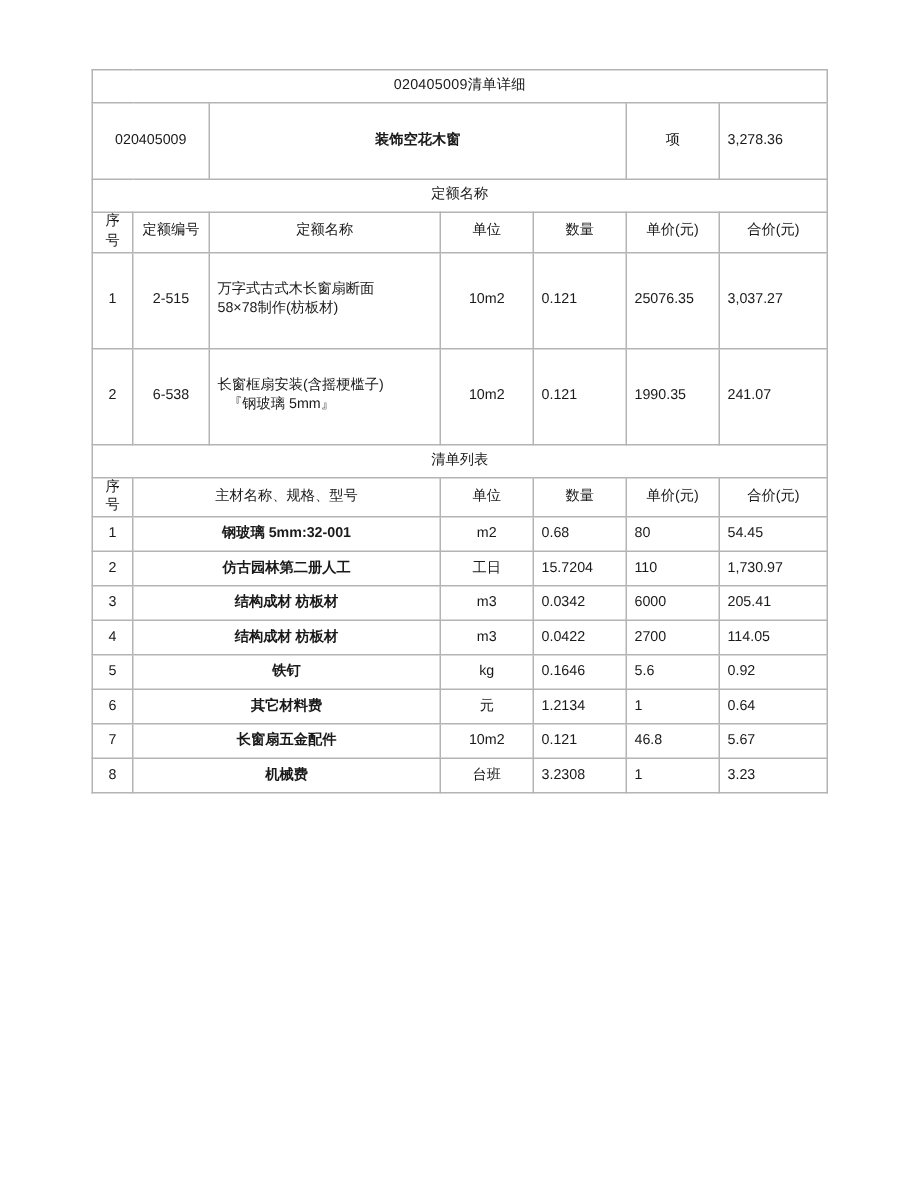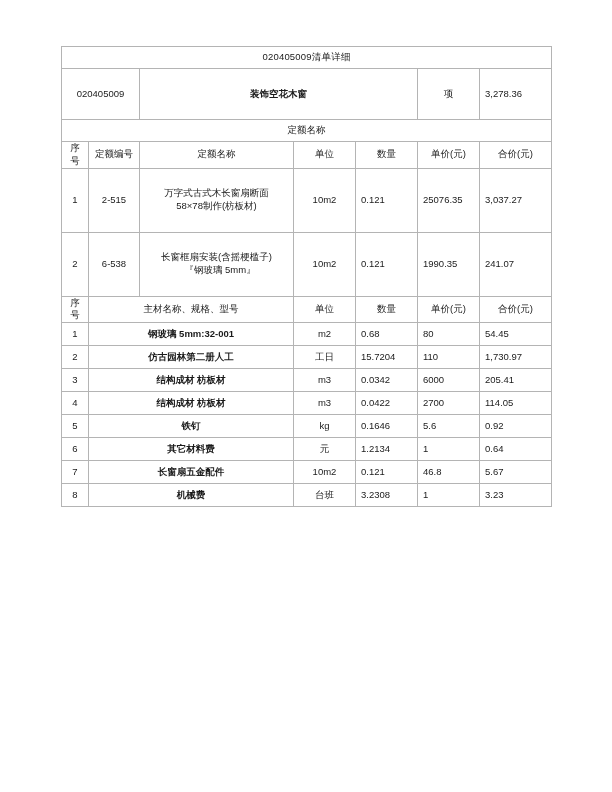--- a/index.html
+++ b/index.html
@@ -58,21 +58,21 @@
   
   .c  { text-align: center; }
   .l  { text-align: center; font-weight: bold; }
   .r  { padding-right: 7px; }
 
   .row-main td { height: 50px; }
   .row-de td   { height: 63px; }
   .row-qd td   { height: 22px; }
 
   .namecell {
-    text-align: center;
+    text-align: left;
     line-height: 1.45;
   }
   .namecell .l2 {
     display: block;
   }
   .indent2 { padding-left: 7px; }
 </style>
 </head>
 <body>
 
@@ -135,20 +135,23 @@
         <td class="namecell">
           <span class="l2">长窗框扇安装(含摇梗槛子)</span>
           <span class="l2 indent2">『钢玻璃 5mm』</span>
         </td>
         <td class="c">10m2</td>
         <td class="r">0.121</td>
         <td class="r">1990.35</td>
         <td class="r">241.07</td>
       </tr>
 
+      <tr>
+        <td class="banner" colspan="7">清单列表</td>
+      </tr>
 
       <tr>
         <td class="hdr">序号</td>
         <td class="hdr" colspan="2">主材名称、规格、型号</td>
         <td class="hdr">单位</td>
         <td class="hdr">数量</td>
         <td class="hdr">单价(元)</td>
         <td class="hdr">合价(元)</td>
       </tr>
 

